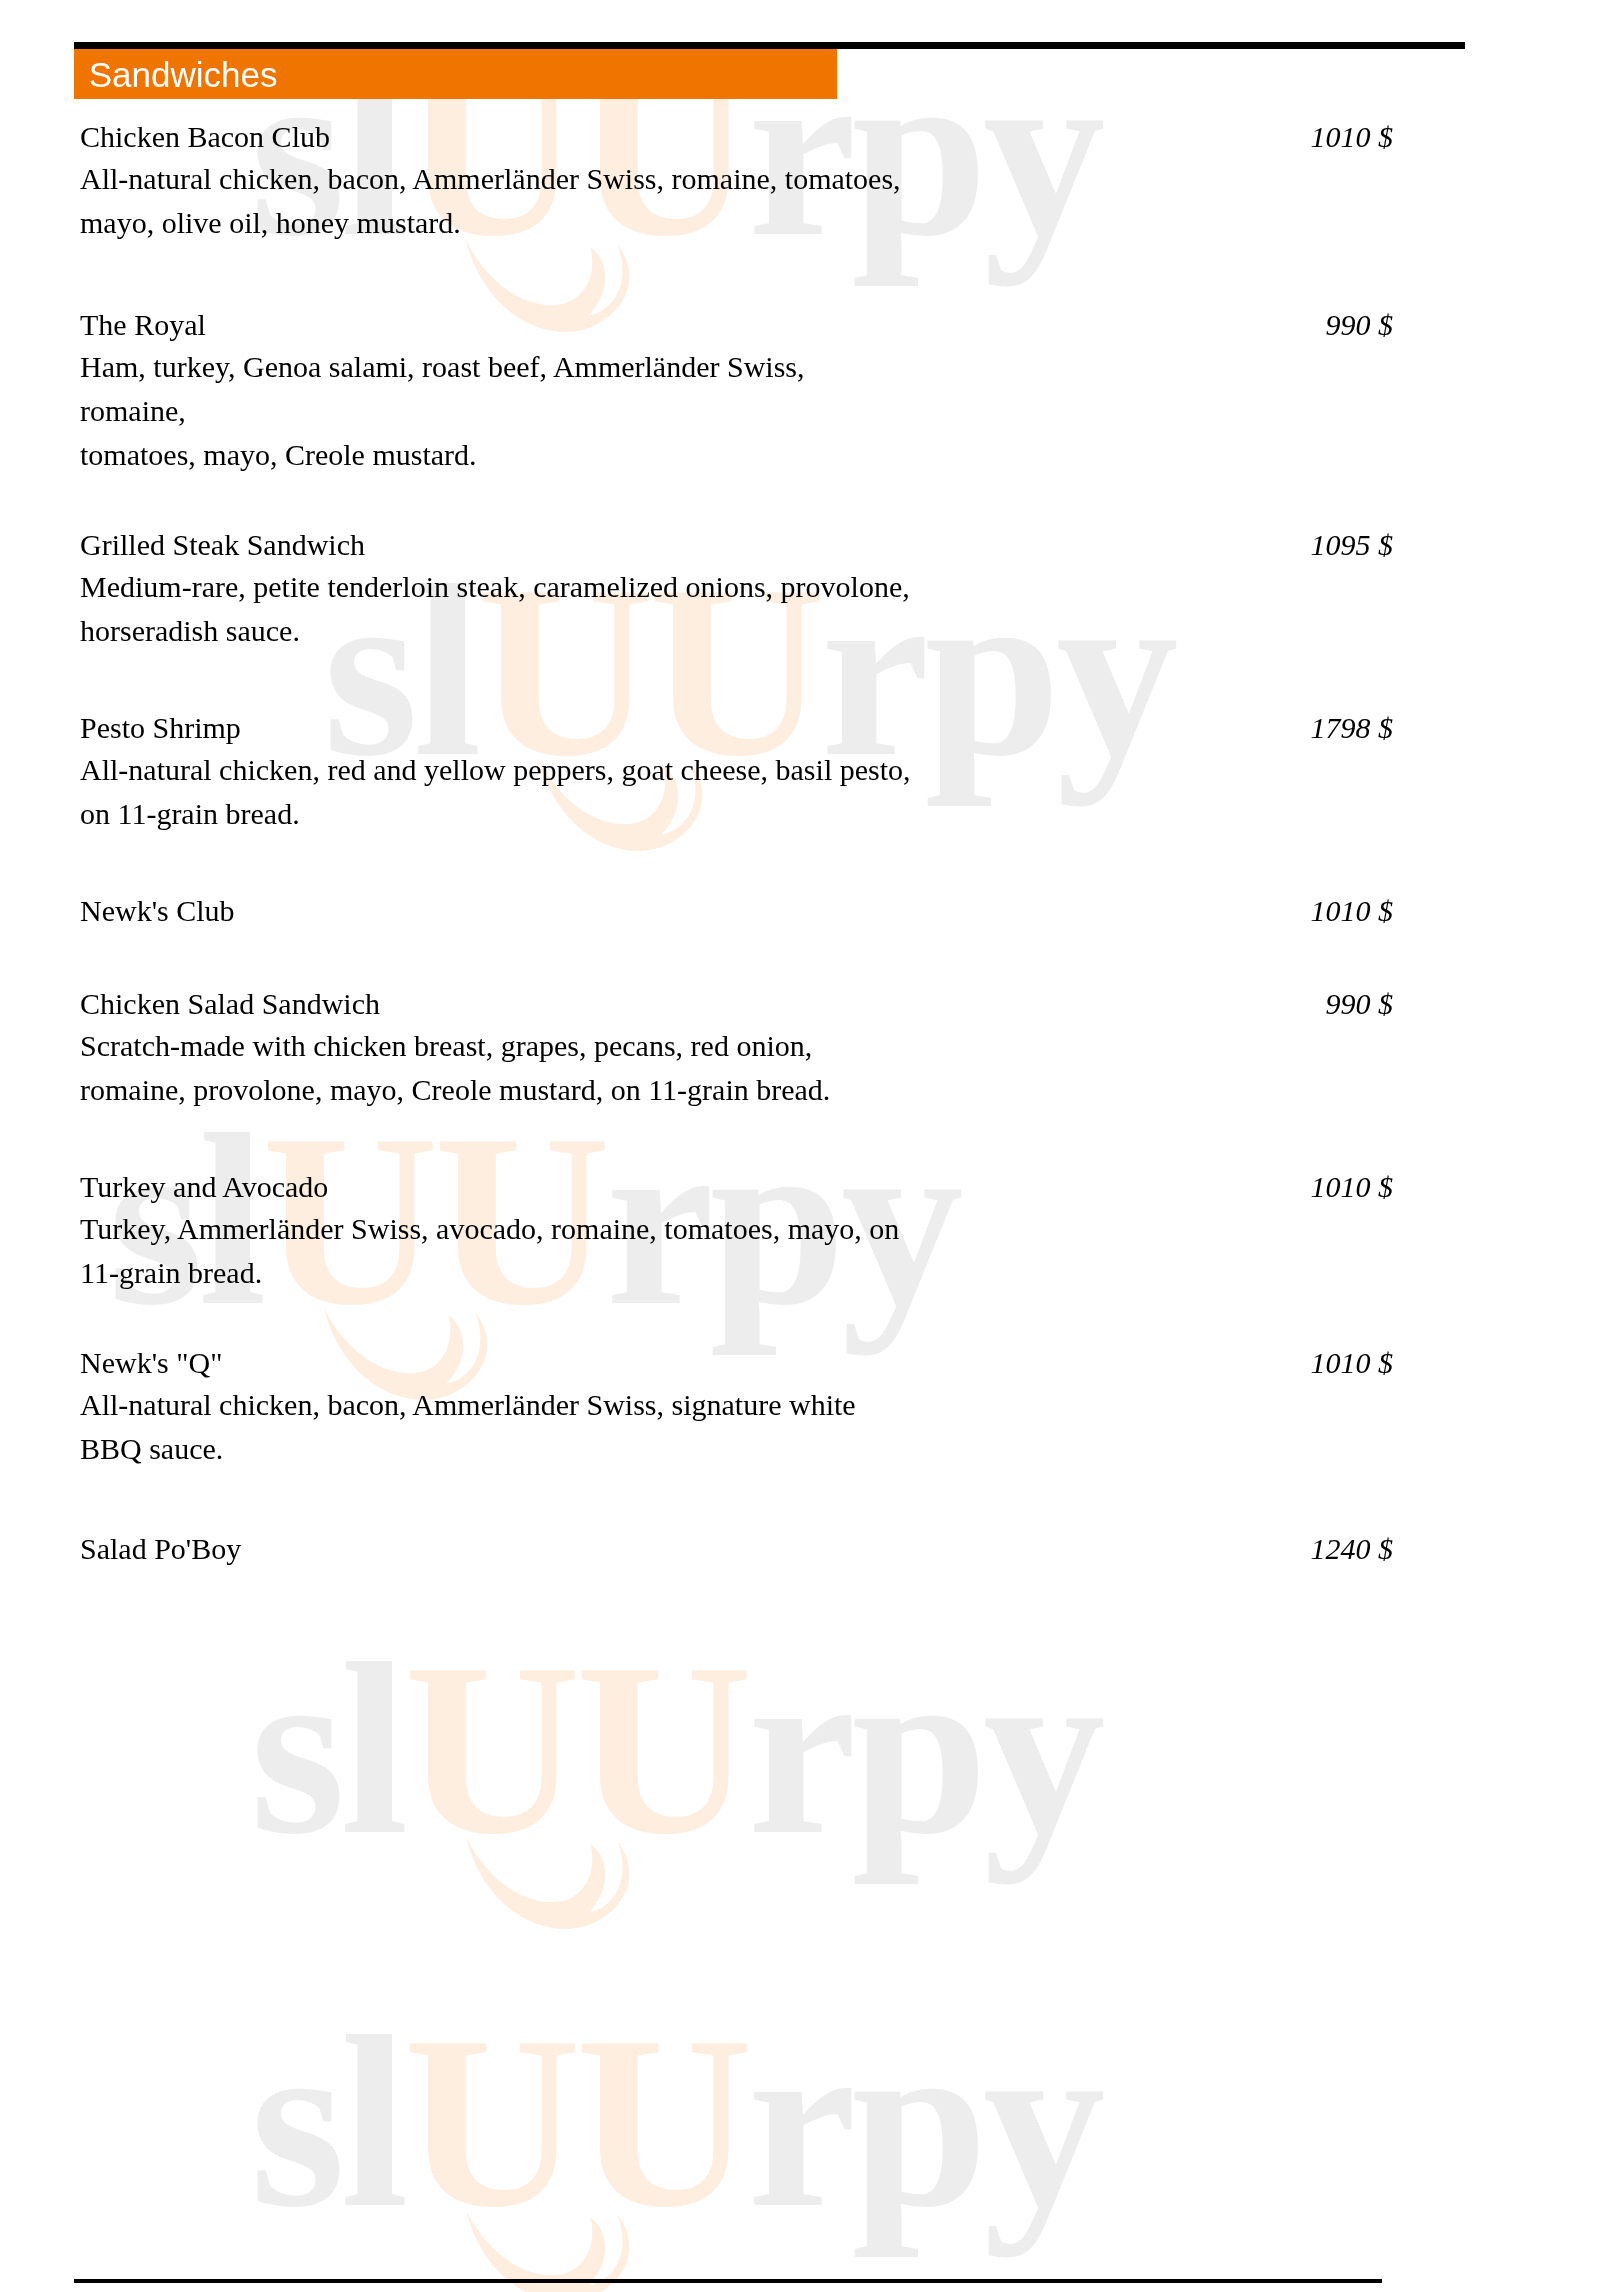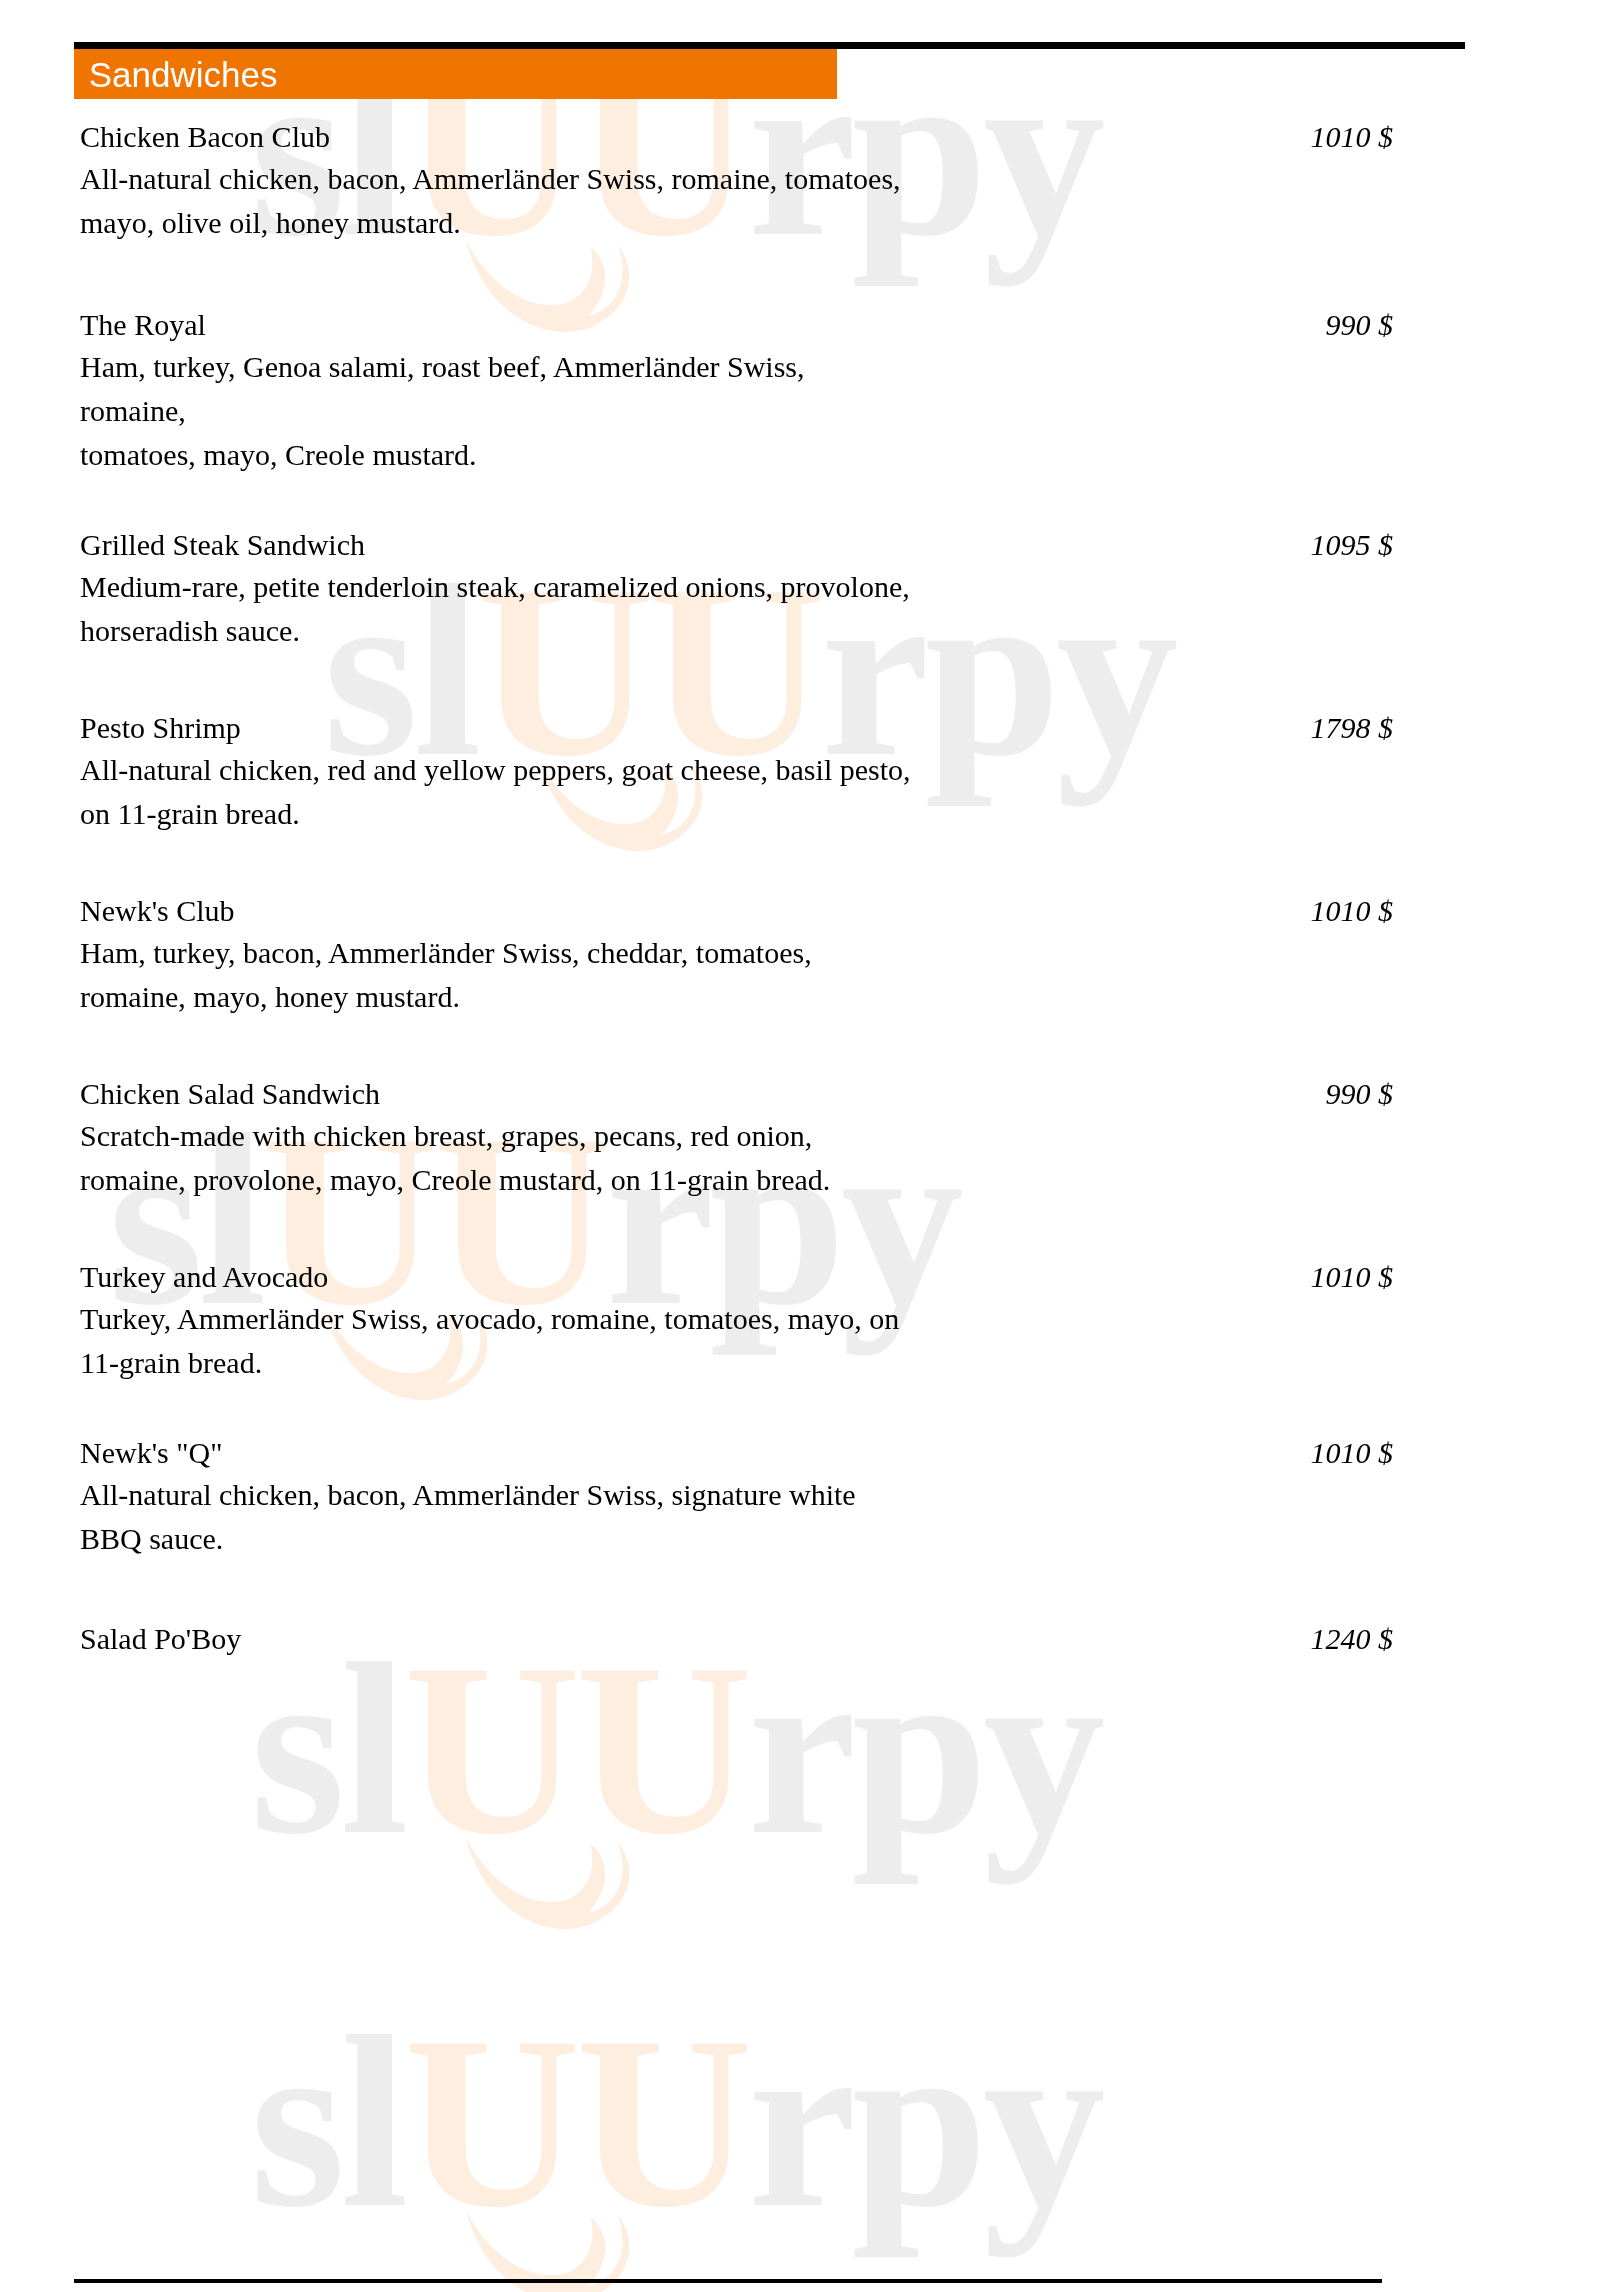--- a/index.html
+++ b/index.html
@@ -204,22 +204,20 @@
           <div class="item-price">1798 $</div>
         </div>
         <div class="item-desc">All-natural chicken, red and yellow peppers, goat cheese, basil pesto,
 on 11-grain bread.</div>
       </div>
       <div class="menu-item" style="margin-bottom: 56px;">
         <div class="item-row">
           <div class="item-name">Newk's Club</div>
           <div class="item-price">1010 $</div>
         </div>
-        <div class="item-desc">Ham, turkey, bacon, Ammerländer Swiss, cheddar, tomatoes,
-romaine, mayo, honey mustard.</div>
       </div>
       <div class="menu-item" style="margin-bottom: 56px;">
         <div class="item-row">
           <div class="item-name">Chicken Salad Sandwich</div>
           <div class="item-price">990 $</div>
         </div>
         <div class="item-desc">Scratch-made with chicken breast, grapes, pecans, red onion,
 romaine, provolone, mayo, Creole mustard, on 11-grain bread.</div>
       </div>
       <div class="menu-item" style="margin-bottom: 49px;">

